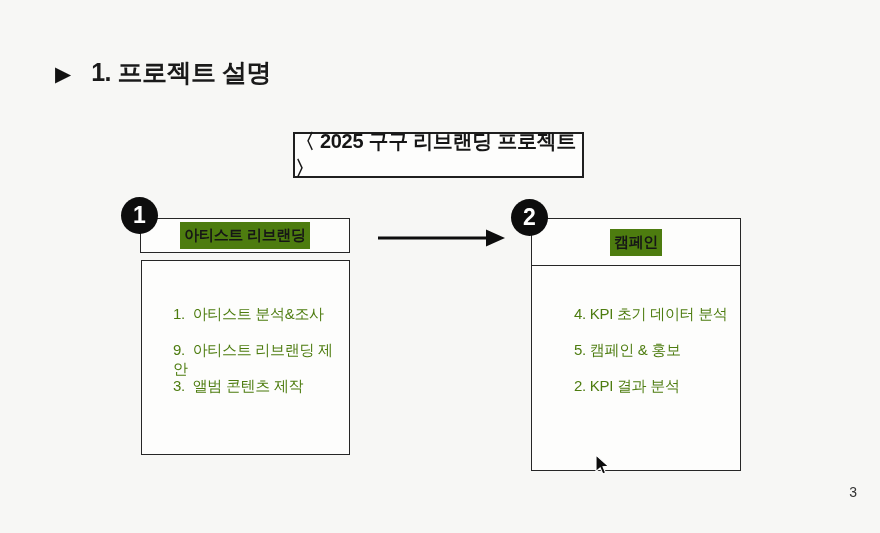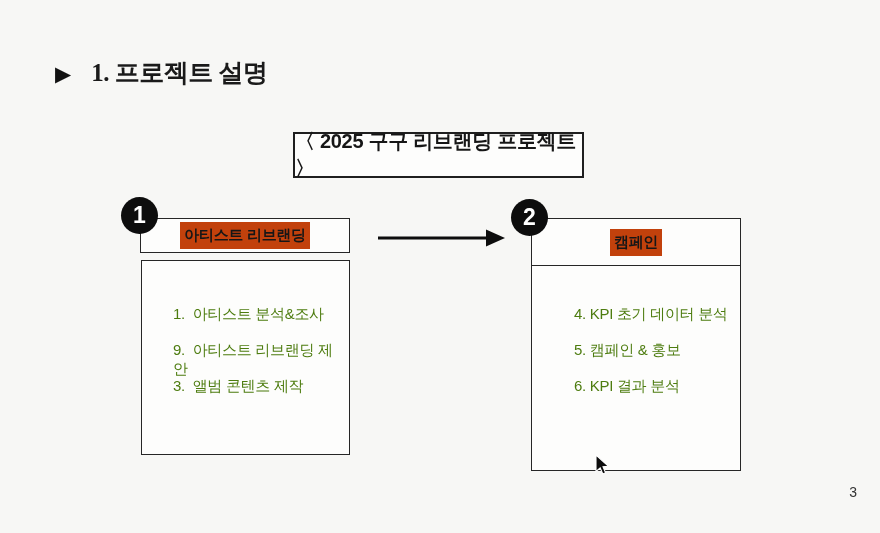--- a/index.html
+++ b/index.html
@@ -29,21 +29,20 @@
     font-size: 21px;
     color: #111111;
     line-height: 1;
     transform: translateY(1px);
   }
   .slide-title {
     font-size: 25px;
     font-weight: 600;
     color: #1a1a1a;
     letter-spacing: -0.5px;
-    font-family: Liberation Serif, serif;
   }
 
   
   .project-title-box {
     position: absolute;
     left: 293px;
     top: 132px;
     width: 291px;
     height: 46px;
     background: #fdfdfc;
@@ -82,21 +81,21 @@
     background: #fdfdfc;
     border: 1.5px solid #262626;
     display: flex;
     align-items: center;
     justify-content: center;
     z-index: 2;
   }
   .header-1 { left: 140px; top: 218px; width: 210px; height: 35px; }
   .header-2 { left: 531px; top: 218px; width: 210px; height: 48px; }
   .step-header .hl {
-    background: #c2410c;
+    background: #4d7c0f;
     padding: 4px 4px;
     font-size: 15px;
     font-weight: 600;
     color: #161616;
     letter-spacing: -0.3px;
   }
 
   .step-body {
     position: absolute;
     background: #fdfdfc;
@@ -173,21 +172,21 @@
 
   <div class="step-circle circle-2">
     <span>2</span>
   </div>
   <div class="step-header header-2">
     <span class="hl">캠페인</span>
   </div>
   <div class="step-body body-2">
     <div class="step-item">4. KPI 초기 데이터 분석</div>
     <div class="step-item">5. 캠페인 &amp; 홍보</div>
-    <div class="step-item">6. KPI 결과 분석</div>
+    <div class="step-item">2. KPI 결과 분석</div>
   </div>
 
   <svg class="mouse-cursor" width="17" height="22" viewBox="0 0 17 22">
     <path d="M2,1 L2,17.5 L6.2,13.8 L8.8,20 L11.6,18.8 L9,12.7 L14.5,12.3 Z" fill="#0d0d0d" stroke="#ffffff" stroke-width="1.1"></path>
   </svg>
 
   <div class="page-number">3</div>
 
 </div>
 

